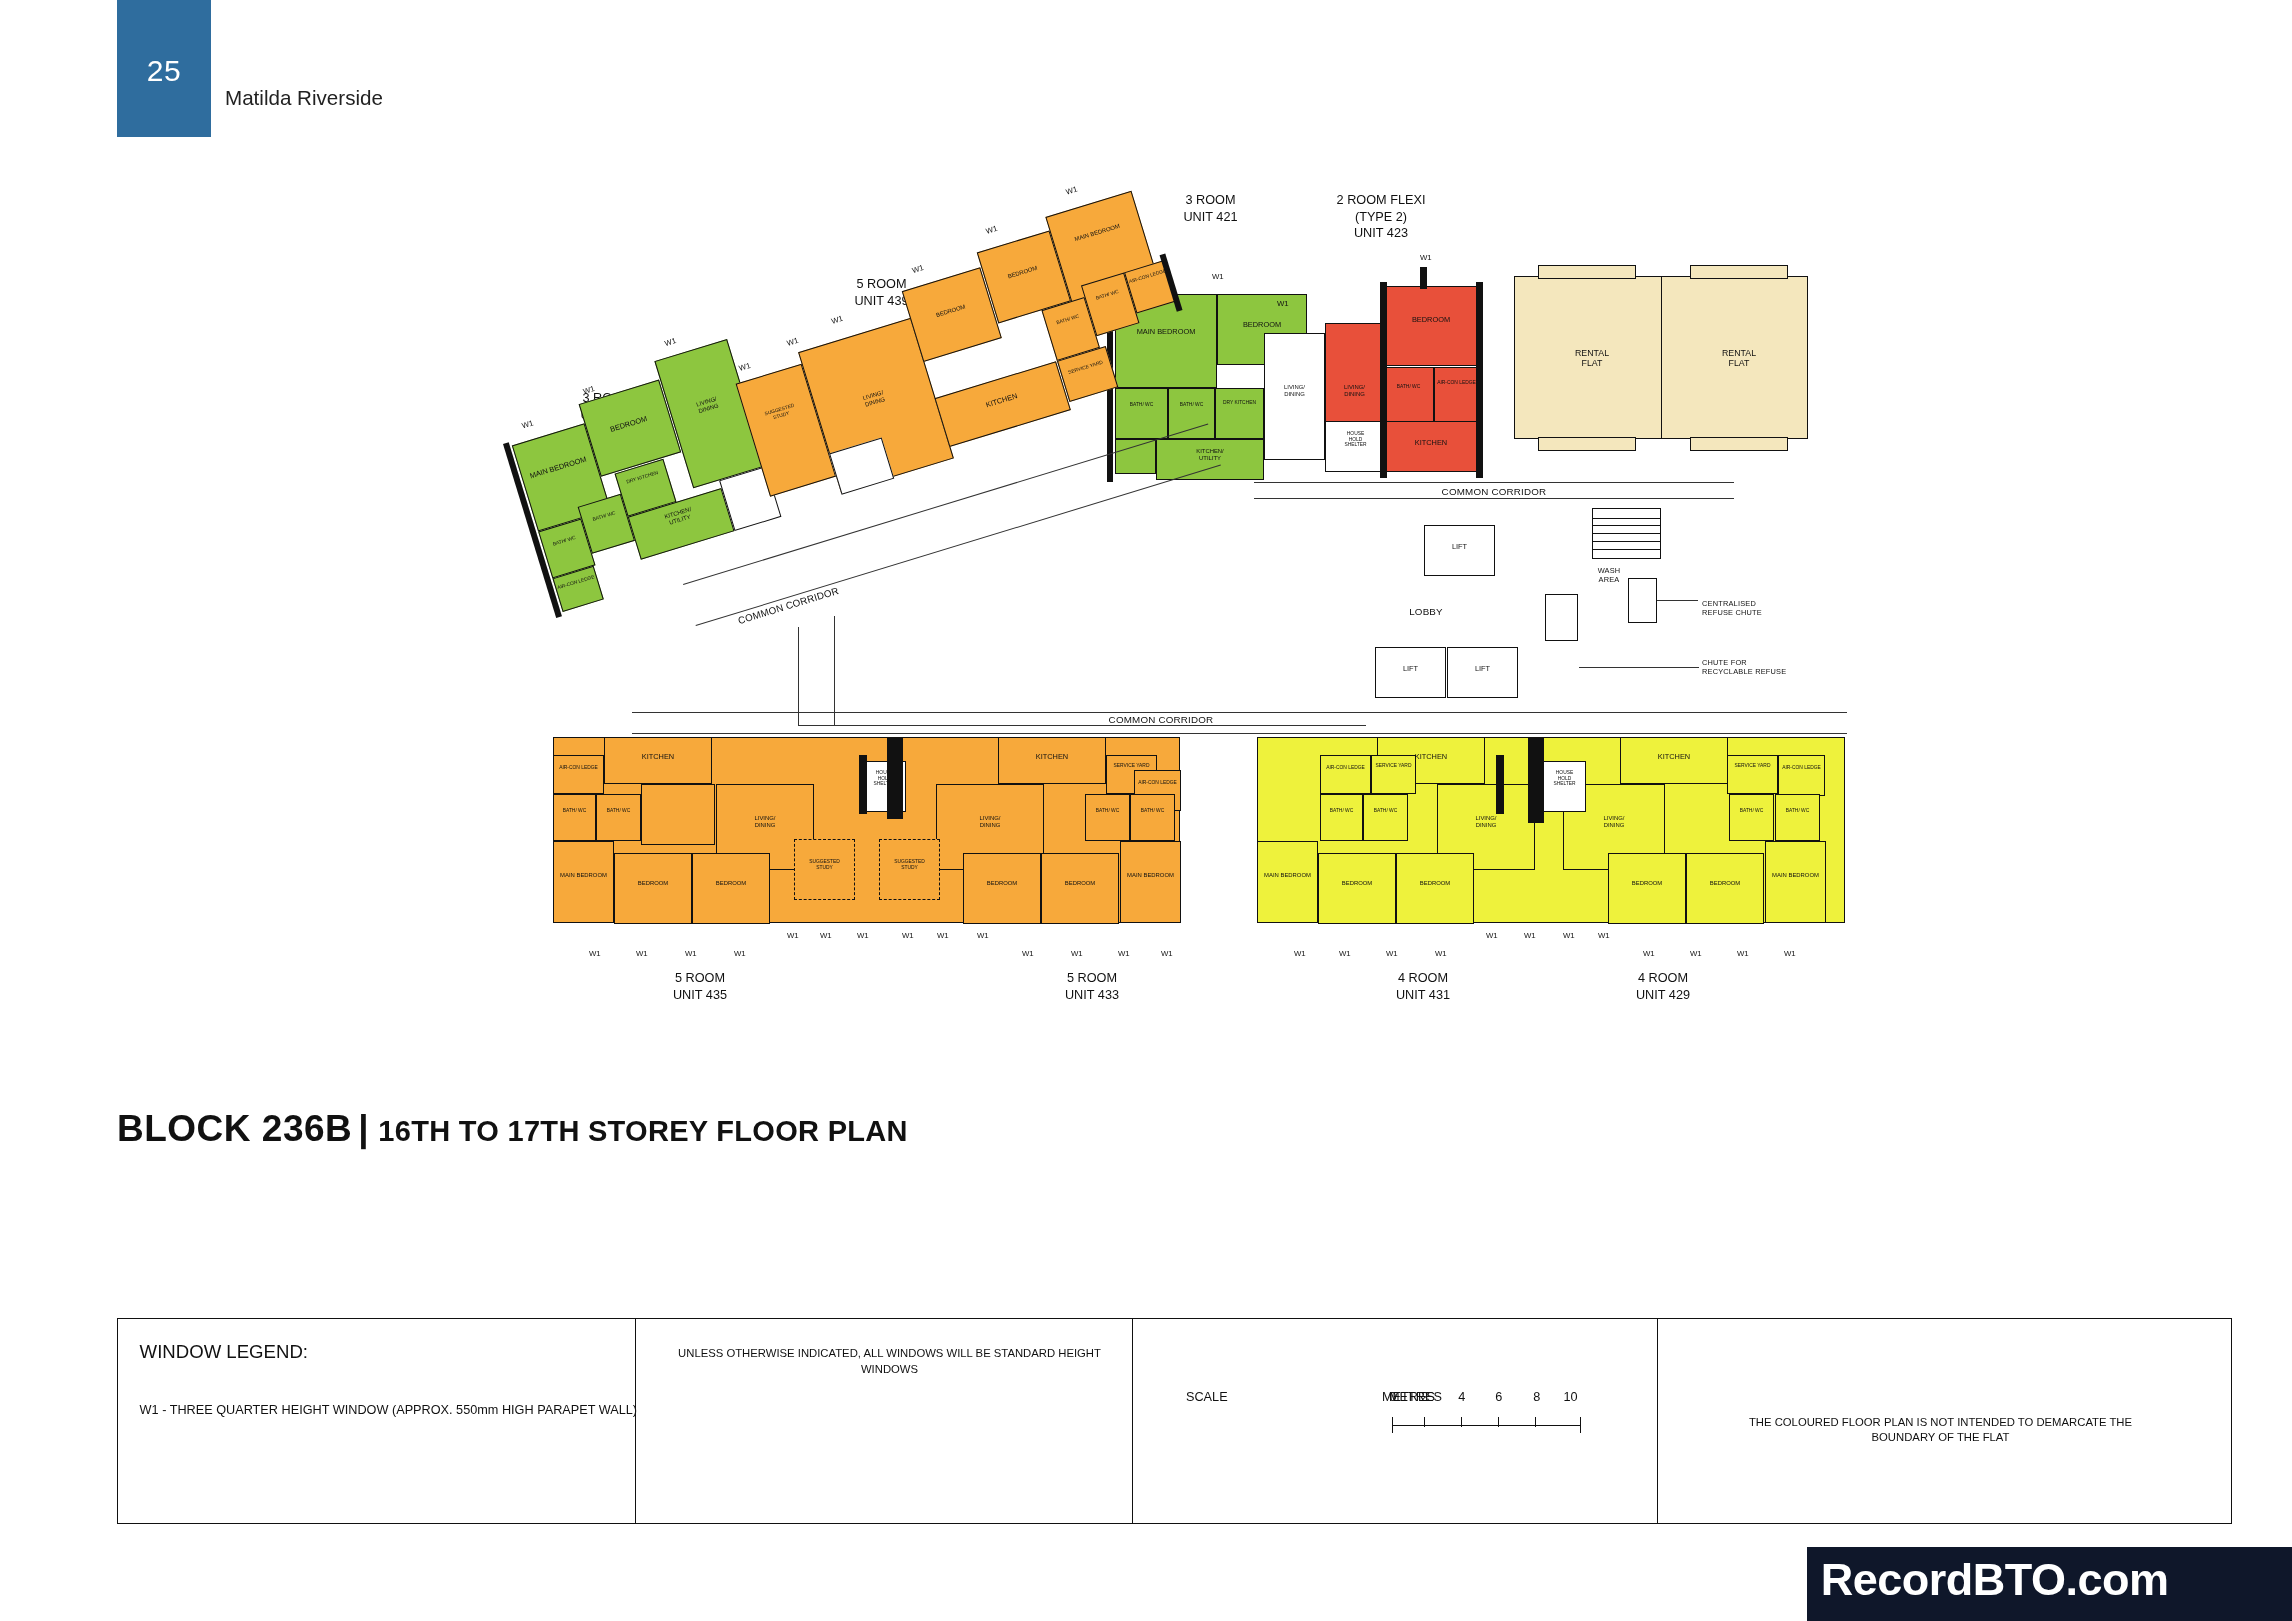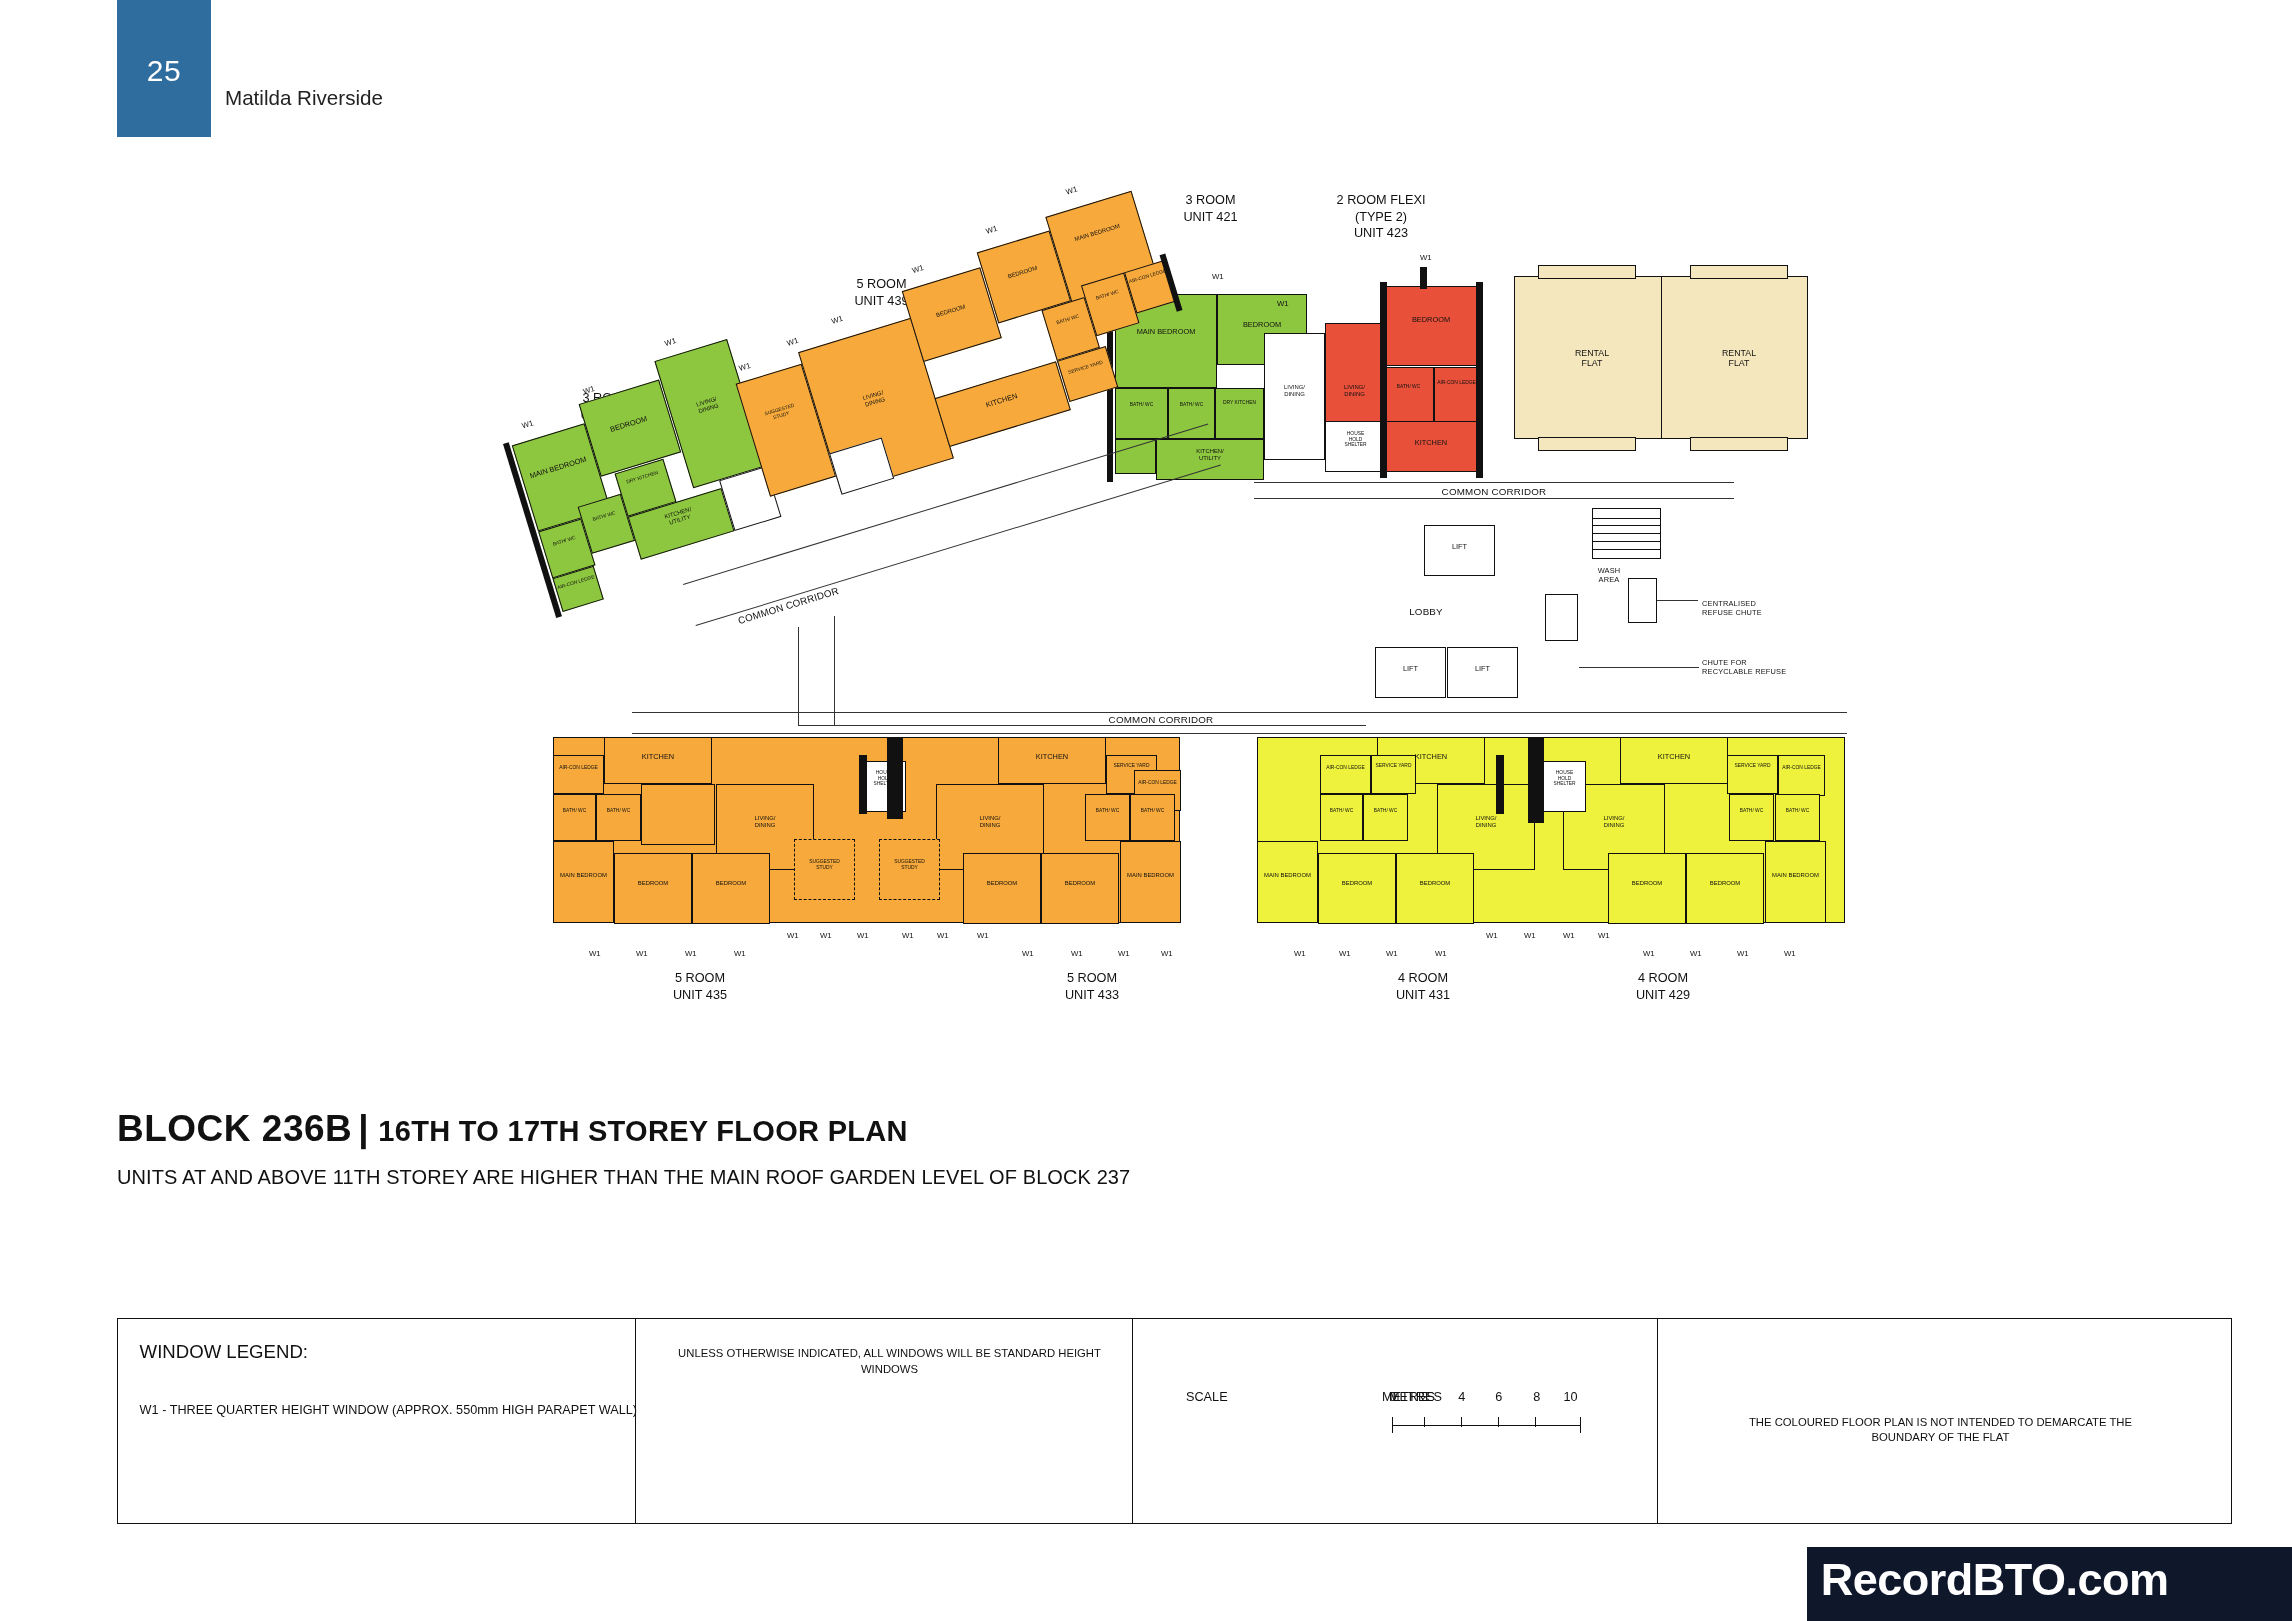--- a/index.html
+++ b/index.html
@@ -380,21 +380,20 @@
       <span>4 ROOM</span><br><span>UNIT 431</span>
     </div>
     <div class="unit-title" style="left:1551px; top:970px; width:176px;">
       <span>4 ROOM</span><br><span>UNIT 429</span>
     </div>
 
   </div>
 
   <div class="title-wrap">
     <span class="title-main">BLOCK  236B</span><span class="title-sep">|</span><span class="title-sub">16TH TO 17TH STOREY FLOOR PLAN</span>
-    <div class="note2">UNITS AT AND ABOVE 11TH STOREY ARE HIGHER THAN THE MAIN ROOF GARDEN LEVEL OF BLOCK 237</div>
   </div>
 
   <div class="legend">
     <div class="divider" style="left:517px;"></div>
     <div class="divider" style="left:1014px;"></div>
     <div class="divider" style="left:1539px;"></div>
 
     <div class="lg-title" style="left:21.6px; top:21.6px;">WINDOW LEGEND:</div>
     <div class="lg-text" style="left:21.6px; top:84px;">W1 -  THREE QUARTER HEIGHT WINDOW (APPROX. 550mm HIGH PARAPET WALL)</div>
 

